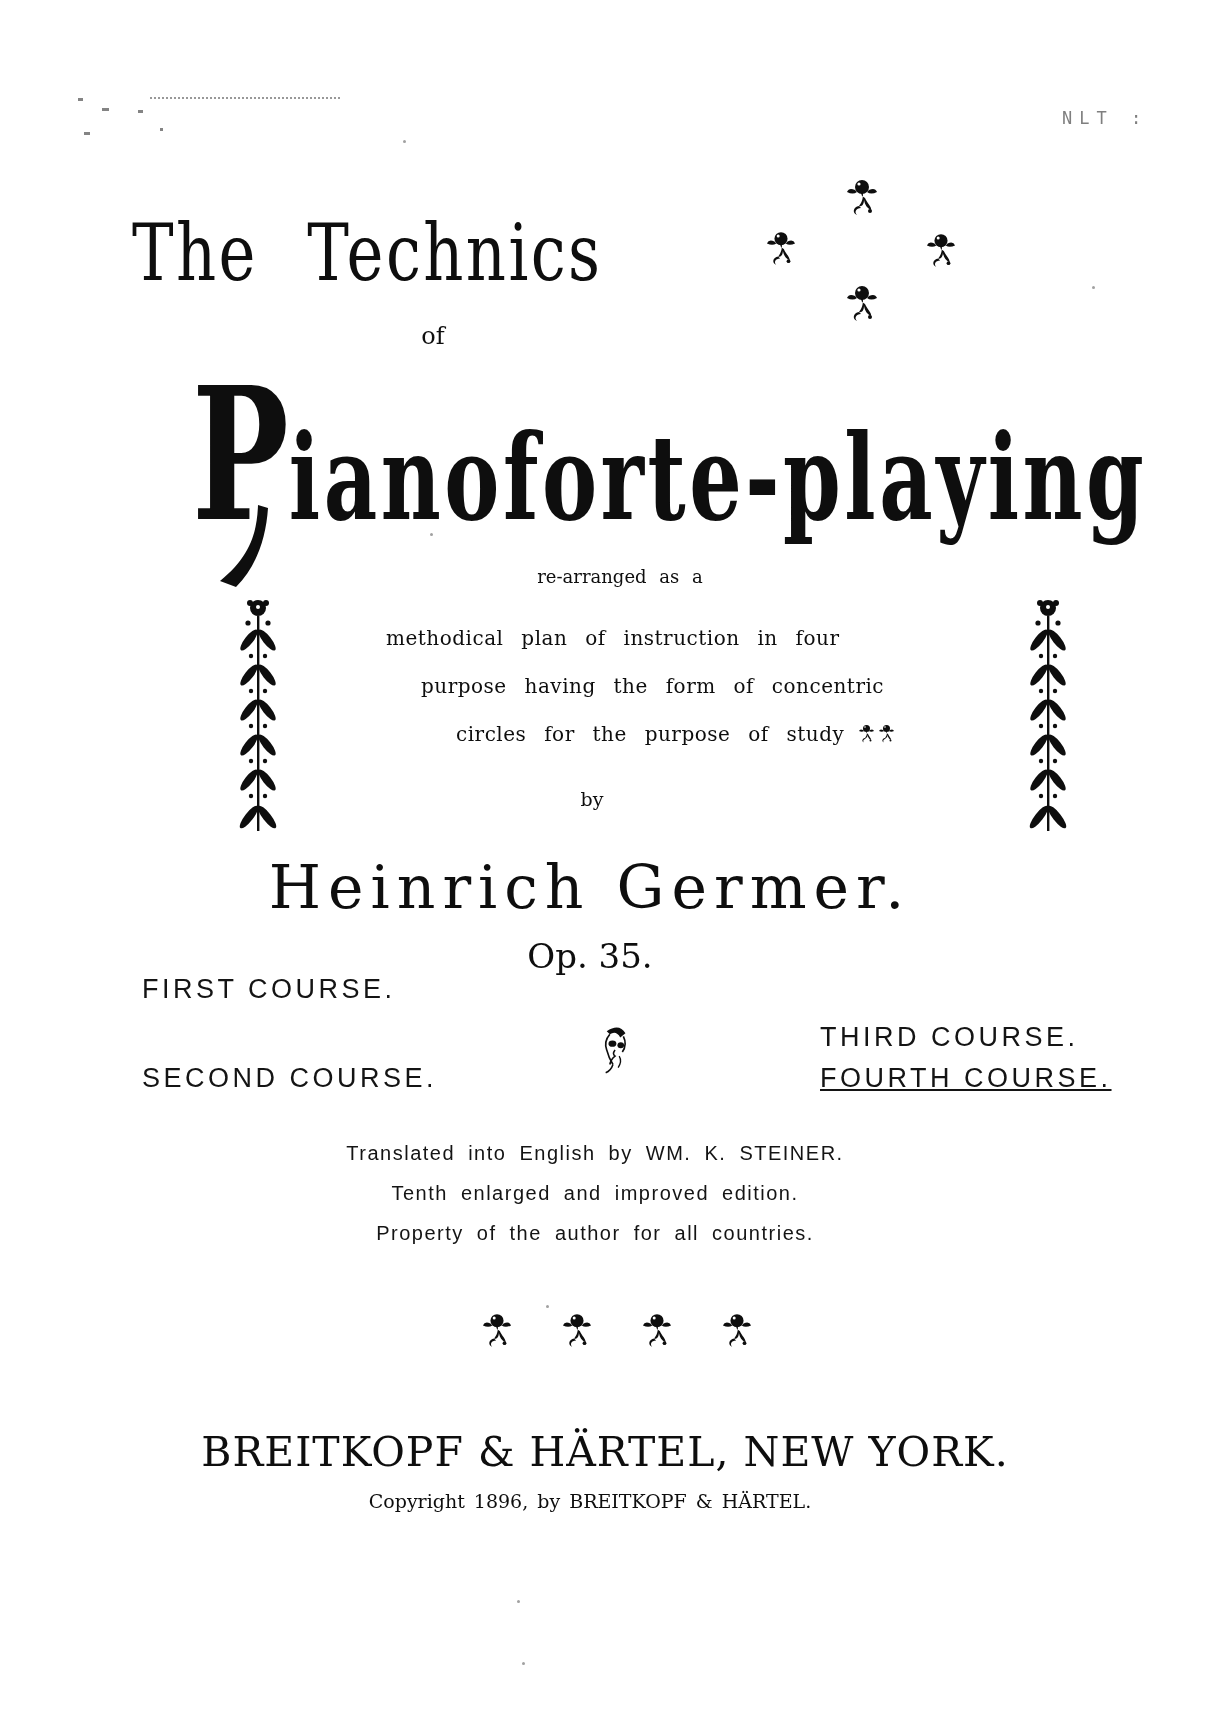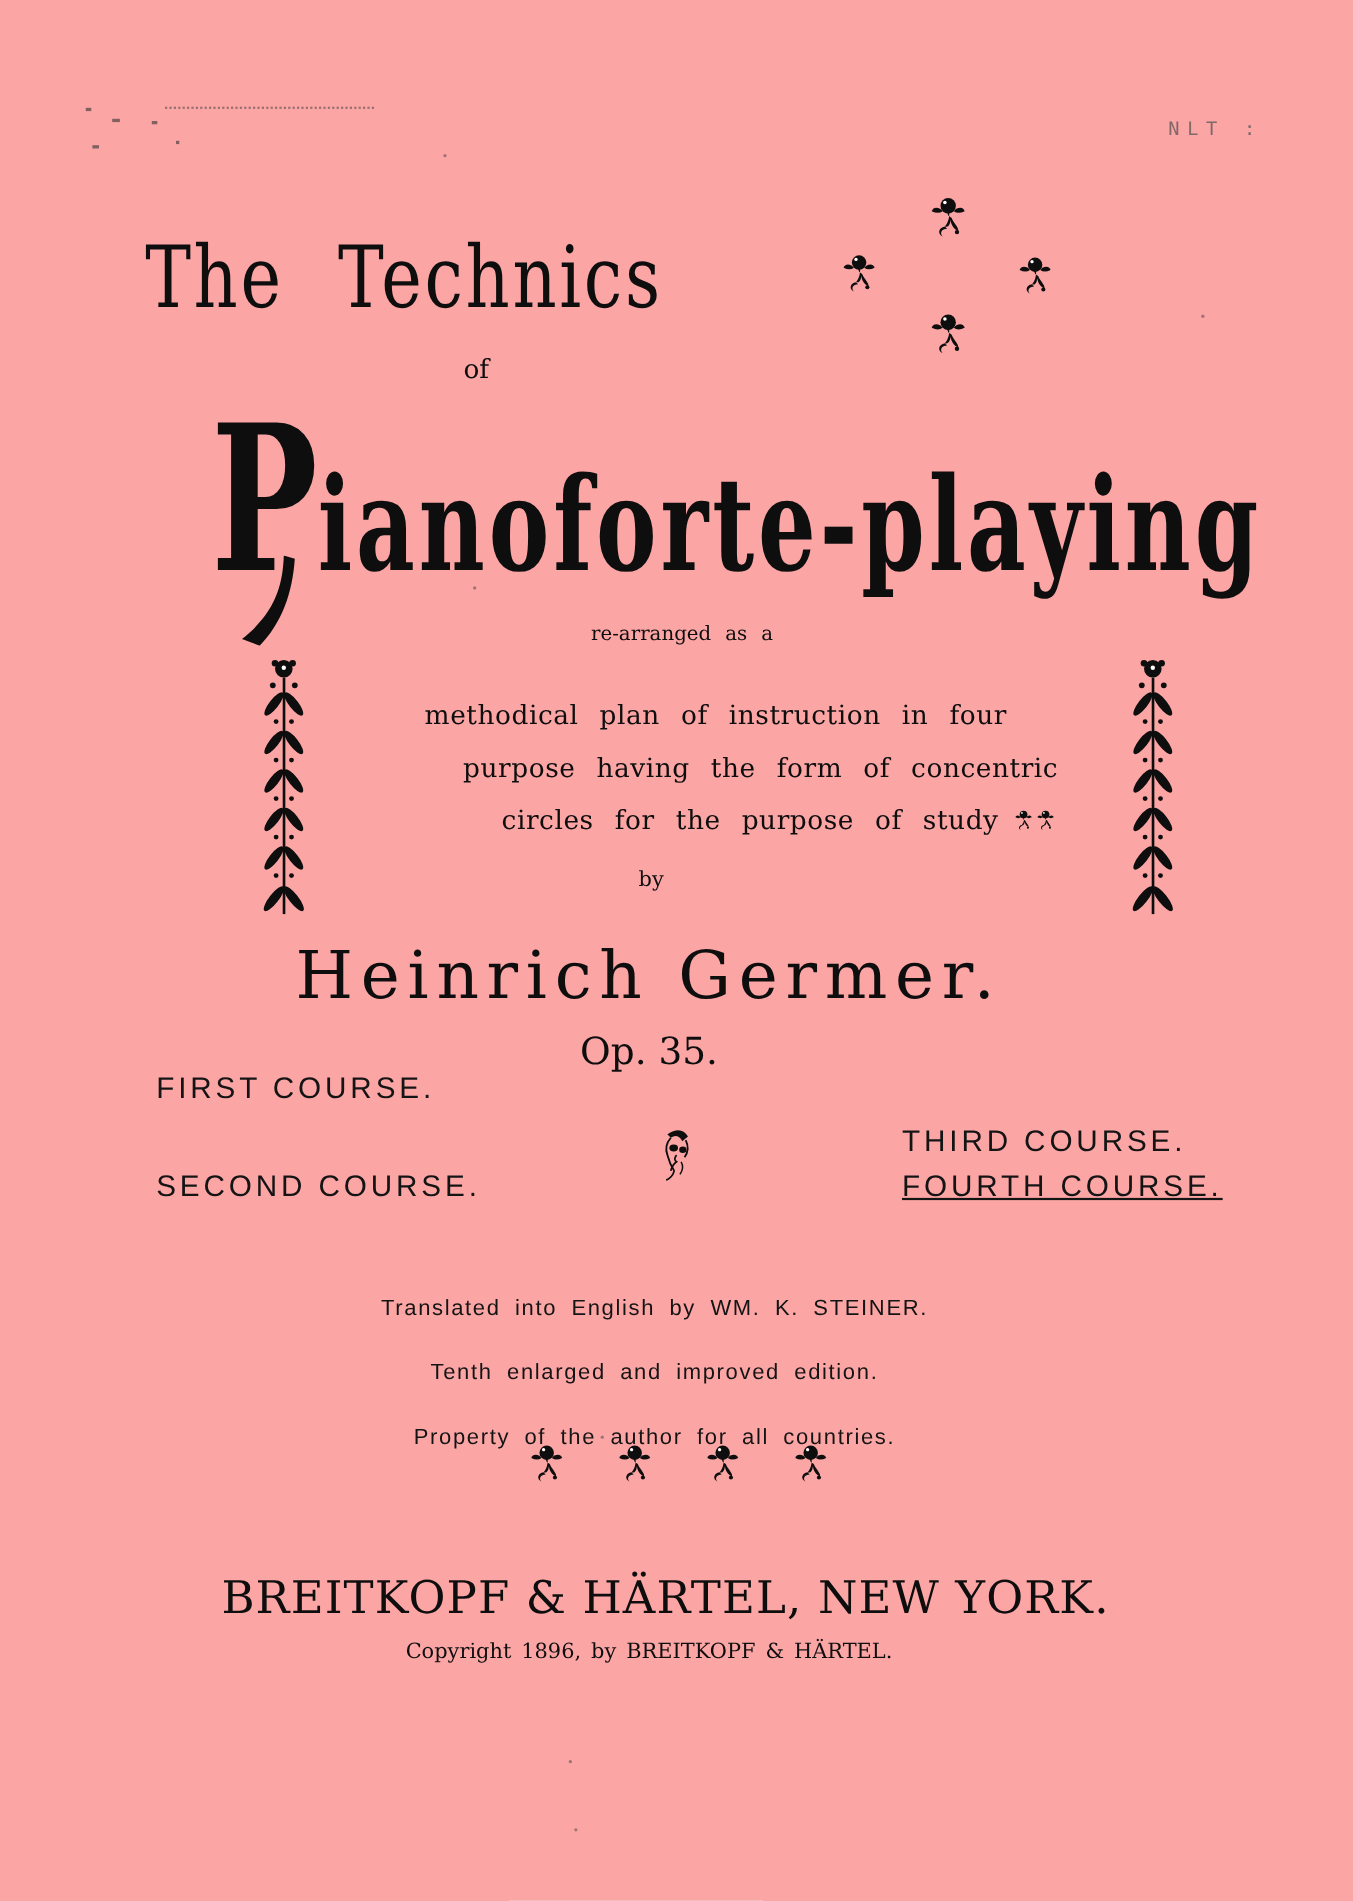--- a/index.html
+++ b/index.html
@@ -1,20 +1,20 @@
 <!DOCTYPE html>
 <html><head>
 <meta charset="utf-8">
 <style>
   html,body{margin:0;padding:0;background:#e8e8e8;}
   .page{
     position:relative;
     width:1230px;height:1728px;
     margin:0 auto;
-    background:#fca5a5;
+    background:#ffffff;
     color:#0e0e0e;
     font-family:"DejaVu Serif", serif;
     overflow:hidden;
   }
   svg{display:block;}
   .ink{fill:#0e0e0e;}
 
   
   .smudge-line{
     position:absolute;left:150px;top:97px;width:190px;height:0;
@@ -48,21 +48,21 @@
   }
   .pf-initial{font-size:184px;line-height:1;}
   .pf-rest{font-size:118px;line-height:1;letter-spacing:5px;}
   .p-tail{position:absolute;left:214px;top:505px;}
 
   
   .rearranged{
     position:absolute;left:0;top:566px;width:1240px;text-align:center;
     font-size:18px;word-spacing:7px;
   }
-  .sub-line{position:absolute;font-size:24px;word-spacing:11px;letter-spacing:.5px;white-space:nowrap;margin-top:10px;}
+  .sub-line{position:absolute;font-size:20px;word-spacing:11px;letter-spacing:.5px;white-space:nowrap;}
   .sub1{left:386px;top:626px;}
   .sub2{left:421px;top:674px;}
   .sub3{left:456px;top:722px;display:flex;align-items:center;gap:6px;}
   .study-dingbats{display:flex;gap:3px;margin-left:8px;}
   .by-line{position:absolute;left:0;top:788px;width:1184px;text-align:center;font-size:19px;}
 
   
   .author-name{
     position:absolute;left:0;top:852px;width:1180px;text-align:center;
     font-size:60px;letter-spacing:7px;white-space:nowrap;
@@ -80,21 +80,21 @@
   .c-right1{left:820px;top:1022px;}
   .c-right2{left:820px;top:1063px;text-decoration:underline;}
   .mask-orn{position:absolute;left:598px;top:1026px;}
 
   
   .edition{
     position:absolute;left:0;top:1142px;width:1190px;text-align:center;
     font-family:"Liberation Sans", sans-serif;
     font-size:20px;letter-spacing:1.5px;word-spacing:6px;color:#141414;
   }
-  .edition div{margin-bottom:17px;margin-top:36px;}
+  .edition div{margin-bottom:17px;}
 
   
   .fleuron{position:absolute;}
   .fleuron-row{position:absolute;left:482px;top:1312px;display:flex;gap:50px;}
   .garland{position:absolute;top:596px;}
   .garland-left{left:236px;}
   .garland-right{left:1026px;}
 
   
   .imprint{

